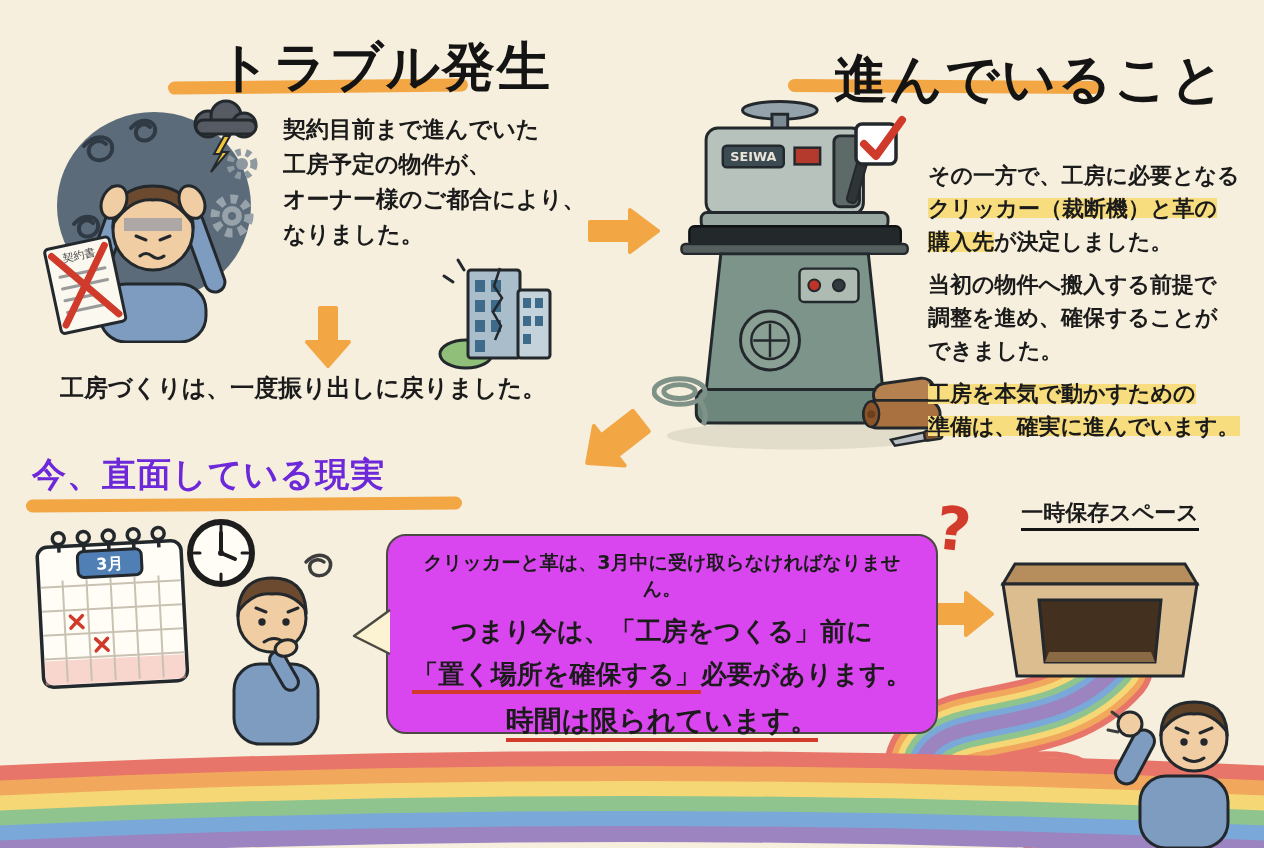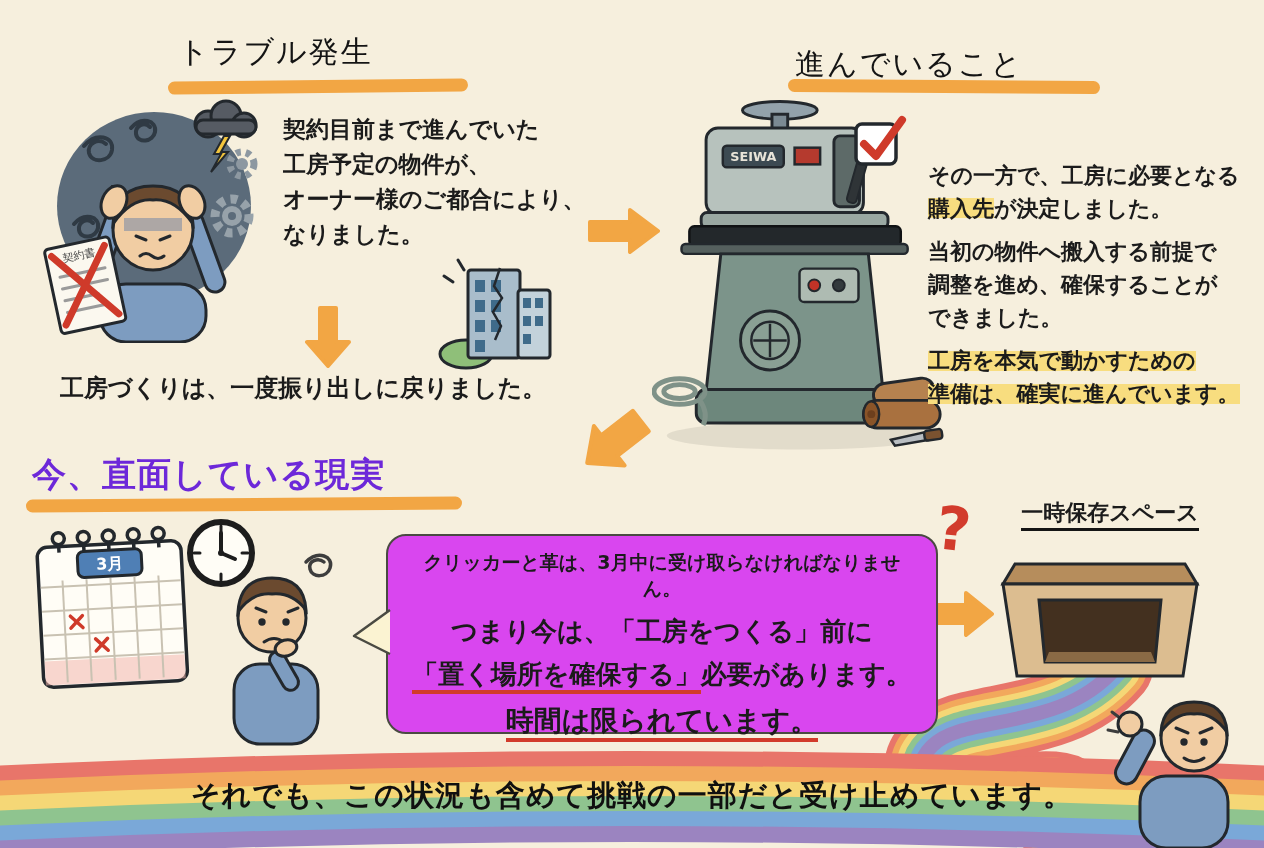--- a/index.html
+++ b/index.html
@@ -1,19 +1,19 @@
 <!DOCTYPE html>
 <html><head>
 <meta charset="utf-8">
 <style>
   html,body{margin:0;padding:0;}
   body{font-family:"DejaVu Sans","Liberation Sans",sans-serif;color:#1b1b1b;}
   .stage{position:relative;width:1264px;height:848px;background:#f6efdd;overflow:hidden;}
   .abs{position:absolute;}
-  .h1{font-weight:normal;font-size:30px;letter-spacing:2px;color:#141414;z-index:3;}
+  .h1{font-weight:bold;font-size:53px;letter-spacing:2px;color:#141414;z-index:3;margin-left:39px;}
   .h2{font-weight:bold;font-size:34px;letter-spacing:1px;color:#6d28d9;z-index:3;}
   .marker{position:absolute;background:#f2a644;border-radius:8px;z-index:2;}
   .body-text{font-weight:bold;font-size:23px;line-height:35px;color:#1b1b1b;z-index:4;}
   .body-text-sm{font-weight:bold;font-size:22px;line-height:33px;color:#1b1b1b;z-index:4;margin-top:43px;}
   .hl-y{background:linear-gradient(transparent 10%, #f8dd7f 10%, #f8dd7f 90%, transparent 90%);}
   .hl-p{background:linear-gradient(transparent 50%, #f5ab9c 50%, #f5ab9c 96%, transparent 96%);}
   .u-red{border-bottom:4px solid #d23b2c;padding-bottom:1px;text-align:right;}
   .result-line{font-weight:bold;font-size:24px;z-index:4;}
   .bubble{position:absolute;left:386px;top:534px;width:552px;height:200px;background:#d946ef;
           border:2.5px solid #4a4a42;border-radius:20px;z-index:4;box-sizing:border-box;
@@ -180,20 +180,21 @@
     </g>
   </svg>
 
   <svg class="abs" style="left:850px;top:110px;z-index:4" width="60" height="60" viewBox="0 0 60 60">
     <rect x="6" y="14" width="40" height="40" rx="6" fill="#ffffff" stroke="#23282d" stroke-width="3.5"></rect>
     <path d="M14,34 L26,46 L52,10" fill="none" stroke="#cf3a2a" stroke-width="8" stroke-linecap="round" stroke-linejoin="round"></path>
   </svg>
 
   <div class="abs body-text-sm" style="left:928px;top:116px;width:334px">
     <div>その一方で、工房に必要となる</div>
+    <div><span class="hl-y">クリッカー（裁断機）と革の</span></div>
     <div><span class="hl-y">購入先</span><span>が決定しました。</span></div>
     <div style="height:10px"></div>
     <div>当初の物件へ搬入する前提で</div>
     <div>調整を進め、確保することが</div>
     <div>できました。</div>
     <div style="height:10px"></div>
     <div><span class="hl-y">工房を本気で動かすための</span></div>
     <div><span class="hl-y">準備は、確実に進んでいます。</span></div>
   </div>
 
@@ -333,15 +334,14 @@
     <path d="M55,56 Q57,26 88,26 Q119,26 121,56 Q106,36 88,38 Q70,36 55,56 Z" fill="#5f4128" stroke="#23282d" stroke-width="3"></path>
     <g stroke="#23282d" stroke-width="3" fill="none" stroke-linecap="round">
       <path d="M70,52 l12,5"></path>
         <path d="M106,52 l-12,5"></path>
       <circle cx="78" cy="66" r="2.2" fill="#23282d"></circle>
         <circle cx="98" cy="66" r="2.2" fill="#23282d"></circle>
       <path d="M78,82 q10,7 20,0"></path>
     </g>
   </svg>
 
-  <div class="footer-msg">それでも、この状況も含めて挑戦の一部だと受け止めています。</div>
 
 </div>
 
 </body></html>

